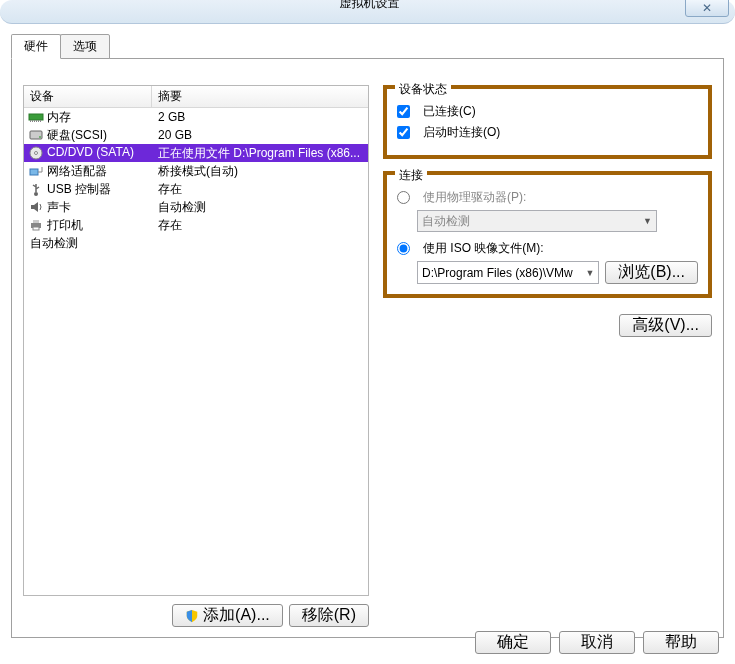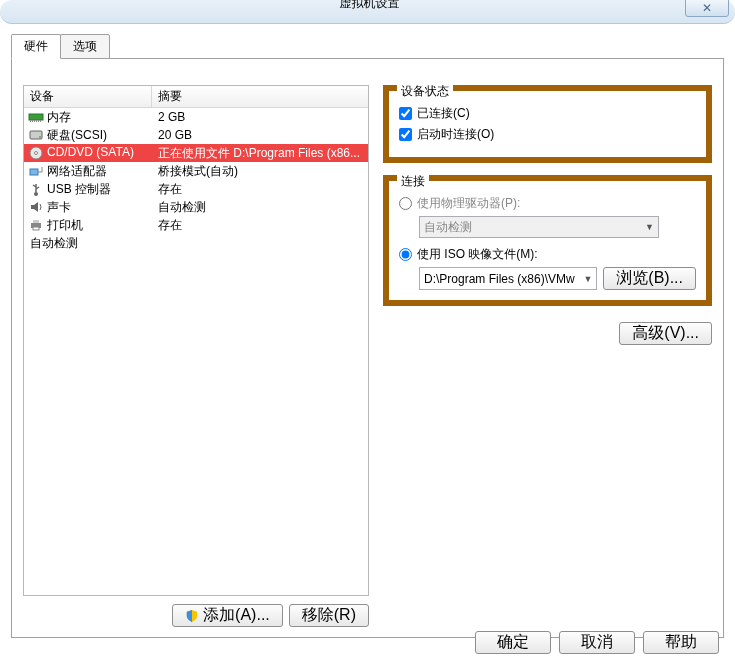--- a/index.html
+++ b/index.html
@@ -117,21 +117,21 @@
       gap: 3px;
       white-space: nowrap;
     }
     .list-row .cell-summary {
       flex: 1;
       padding-left: 6px;
       white-space: nowrap;
       overflow: hidden;
     }
     .list-row.selected {
-      background: #ef4444;
+      background: #6d28d9;
       color: #fff;
     }
     .list-row.selected .icon svg { fill: #fff; stroke: #fff; }
     .icon {
       width: 16px; height: 16px;
       display: inline-flex;
       align-items: center;
       justify-content: center;
       flex-shrink: 0;
     }
@@ -157,36 +157,36 @@
     .shield-icon {
       width: 14px; height: 14px;
     }
     .right-panel {
       flex: 1;
       display: flex;
       flex-direction: column;
     }
     .groupbox {
       position: relative;
-      border: 6px solid #a16207;
+      border: 4px solid #a16207;
       padding: 14px 10px 10px 10px;
       margin-bottom: 12px;
     }
     .groupbox-title {
       position: absolute;
       top: -8px;
       left: 8px;
       background: #fff;
       padding: 0 4px;
       font-size: 12px;
     }
     .checkbox-row, .radio-row {
       display: flex;
       align-items: center;
-      gap: 5px;
+      gap: 13px;
       margin-bottom: 4px;
       font-size: 12px;
     }
     .checkbox-row input, .radio-row input {
       cursor: pointer;
     }
     .radio-row.disabled { color: #888; }
     .combo {
       width: 240px;
       height: 22px;

